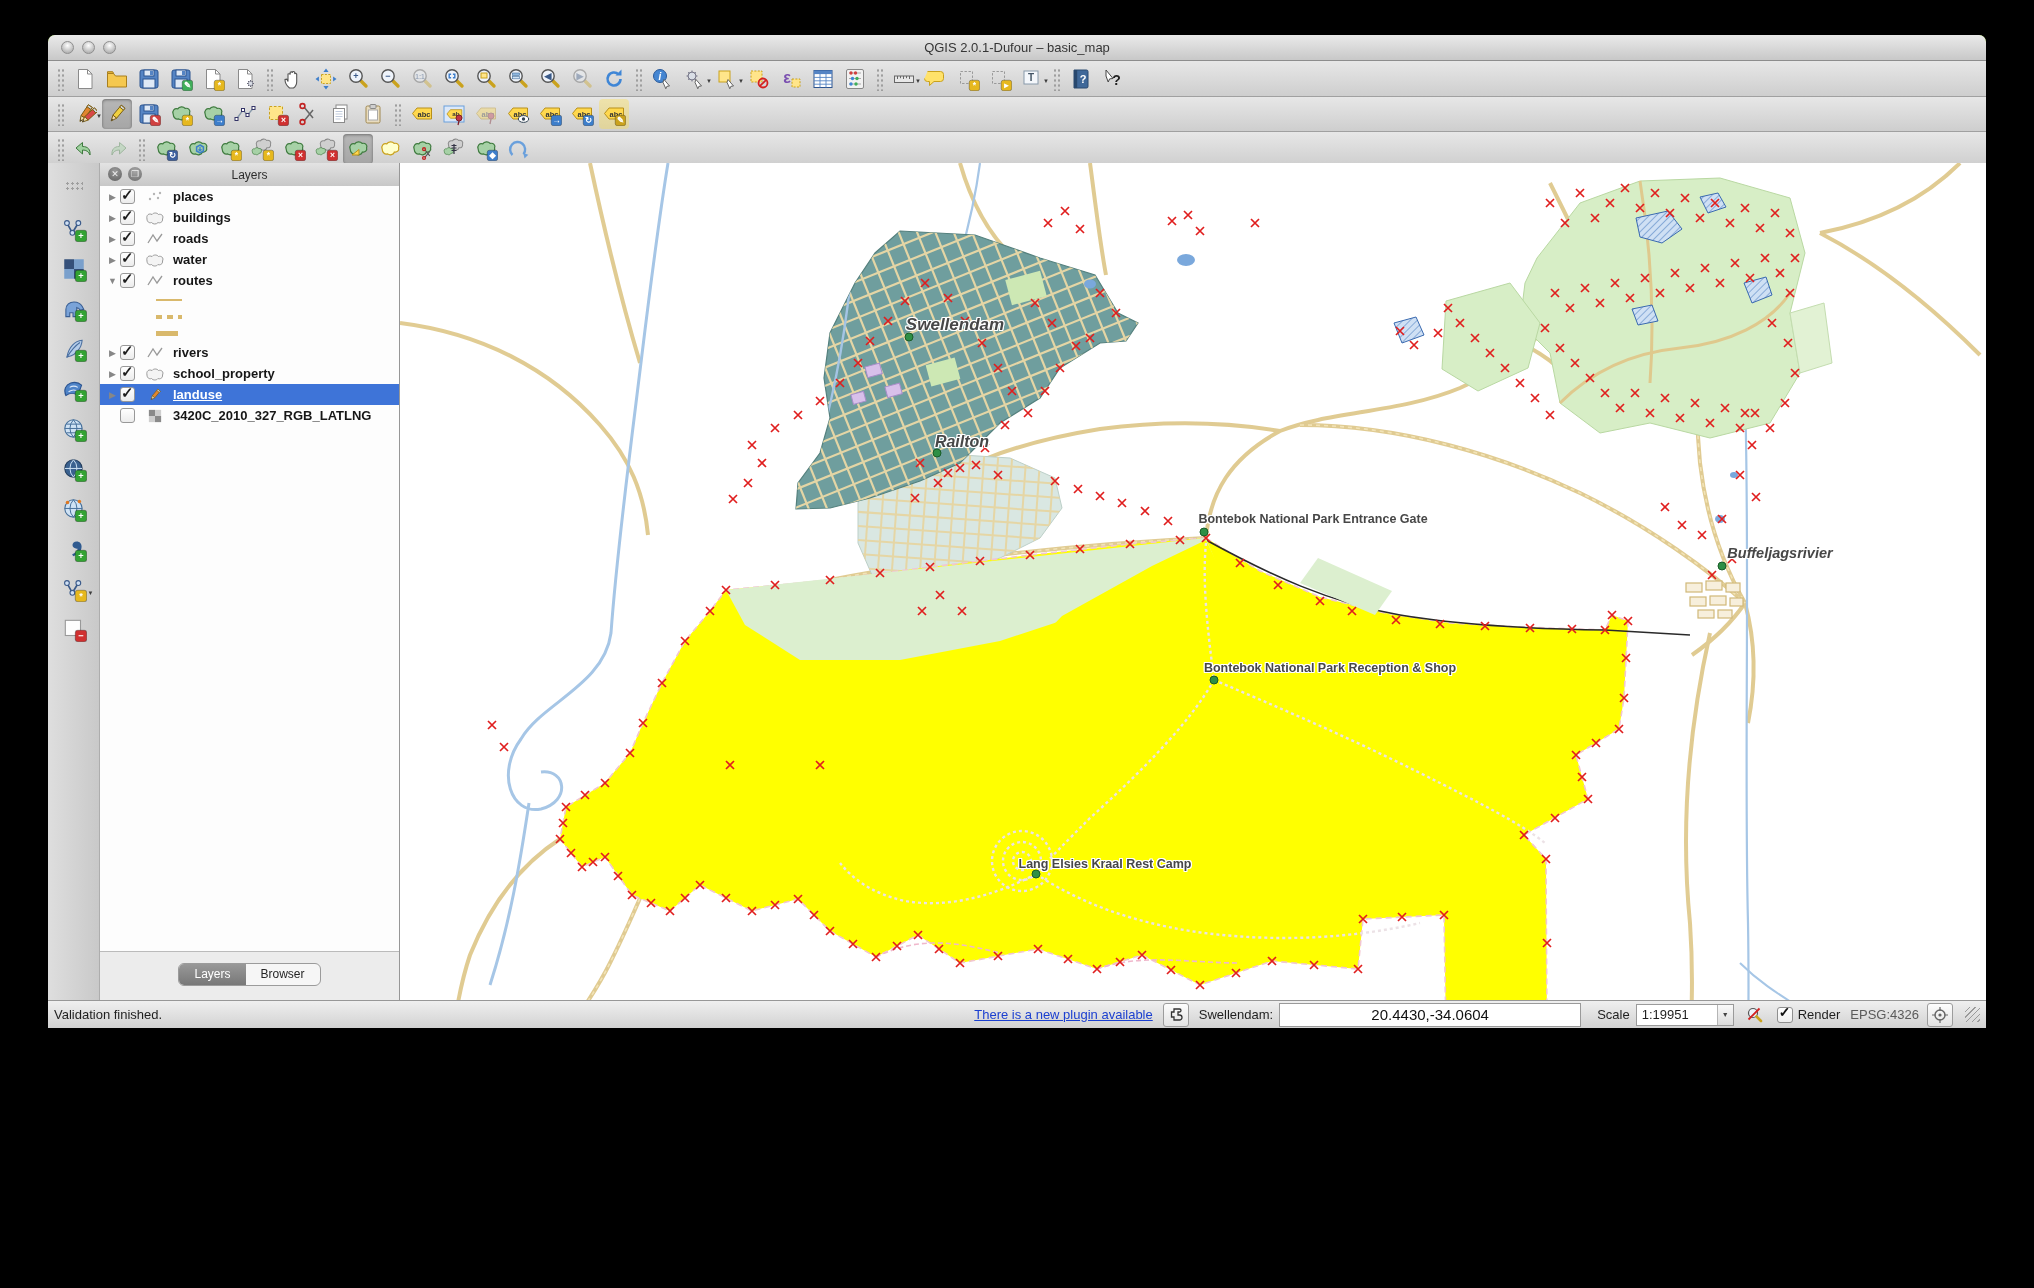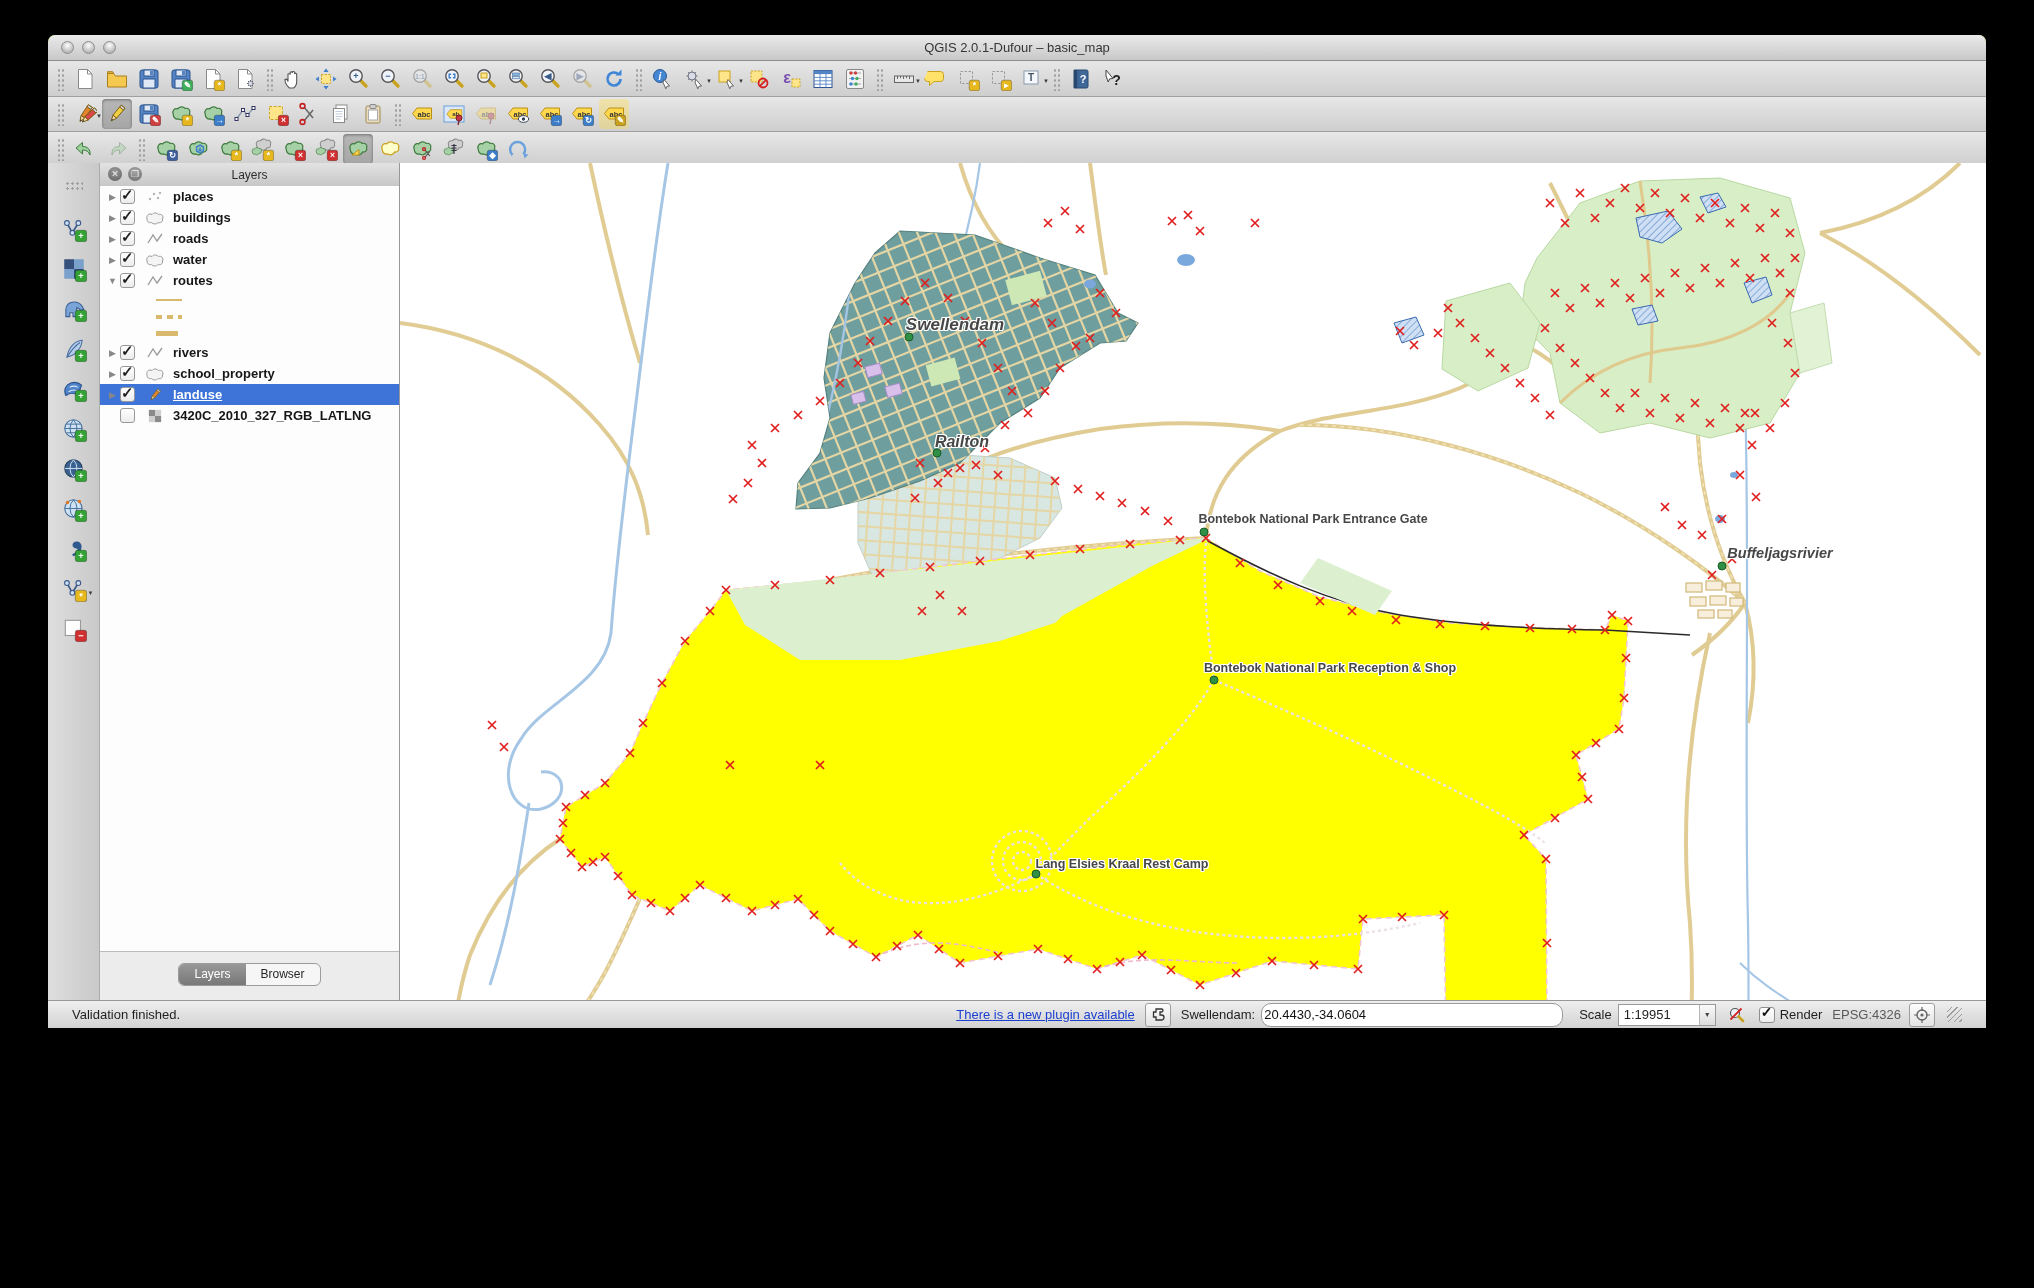--- a/index.html
+++ b/index.html
@@ -67,29 +67,29 @@
   .maplabel{position:absolute;transform:translate(-50%,-50%);white-space:nowrap;color:#474747;font-weight:bold;
     text-shadow:-1px 0 0 #fff,1px 0 0 #fff,0 -1px 0 #fff,0 1px 0 #fff,-1px -1px 0 #fff,1px 1px 0 #fff,-1px 1px 0 #fff,1px -1px 0 #fff;}
   .lab-poi{font-size:12.5px;}
   .lab-town{font-size:17px;font-style:italic;}
   .lab-town2{font-size:16px;font-style:italic;}
   .lab-river{font-size:14.5px;font-style:italic;}
   .poi{position:absolute;width:9px;height:9px;border-radius:50%;background:#2e8f45;border:1px solid #195c28;
     transform:translate(-50%,-50%);box-sizing:border-box;}
   
   .statusbar{position:absolute;left:0;right:0;bottom:0;height:28px;background:linear-gradient(#efefef,#d2d2d2);
-    border-top:1px solid #979797;display:flex;align-items:center;font-size:13px;color:#1f1f1f;padding:0 24px;box-sizing:border-box;}
+    border-top:1px solid #979797;display:flex;align-items:center;font-size:13px;color:#1f1f1f;padding:0 6px;box-sizing:border-box;}
   .sb-msg{flex:0 0 auto;}
   .sb-spacer{flex:1;}
   .sb-link{color:#1b3fd0;text-decoration:underline;margin-right:10px;}
   .sb-iconbox{width:24px;height:22px;border:1px solid #9c9c9c;border-radius:3px;background:linear-gradient(#fdfdfd,#e2e2e2);
     display:flex;align-items:center;justify-content:center;margin-right:10px;}
   .sb-label{margin-right:6px;}
-  .sb-input{width:296px;height:20px;border:1px solid #9a9a9a;border-radius:10px;background:#fff;
-    font-size:13px;font-family:"Liberation Sans",sans-serif;color:#111;margin-right:16px;}
+  .sb-input{width:296px;height:20px;border:1px solid #9a9a9a;border-radius:0;background:#fff;text-align:center;
+    font-size:15px;font-family:"Liberation Sans",sans-serif;color:#111;margin-right:16px;}
   .sb-combo{width:96px;height:20px;border:1px solid #9a9a9a;border-radius:0;background:#fff;display:flex;margin-right:9px;overflow:hidden;}
   .sb-combo .val{flex:1;font-size:13px;line-height:20px;padding-left:5px;}
   .sb-combo .arr{width:15px;background:linear-gradient(#fafafa,#dcdcdc);border-left:1px solid #b5b5b5;
     font-size:7px;color:#444;display:flex;align-items:center;justify-content:center;}
   .sb-cb{width:14px;height:14px;border:1px solid #8f8f8f;border-radius:3px;background:linear-gradient(#fff,#eee);
     position:relative;margin-right:5px;flex:0 0 auto;}
   .sb-cb::after{content:"✓";position:absolute;left:1px;top:-4px;font-size:14px;font-weight:bold;color:#111;}
   .sb-epsg{color:#5a5a5a;margin:0 8px 0 10px;}
   .grip{width:15px;height:15px;margin-left:2px;
     background:repeating-linear-gradient(135deg,rgba(0,0,0,0) 0 3px,#9a9a9a 3px 4px);}
@@ -1309,21 +1309,21 @@
     <div id="labelLayer">
         <div class="poi" style="left: 509px; top: 174px;"></div>
         <div class="maplabel lab-town" style="left: 555px; top: 162px;">Swellendam</div>
         <div class="poi" style="left: 537px; top: 290px;"></div>
         <div class="maplabel lab-town2" style="left: 562px; top: 279px;">Railton</div>
         <div class="poi" style="left: 804px; top: 369px;"></div>
         <div class="maplabel lab-poi" style="left: 913px; top: 356px;">Bontebok National Park Entrance Gate</div>
         <div class="poi" style="left: 814px; top: 517px;"></div>
         <div class="maplabel lab-poi" style="left: 930px; top: 505px;">Bontebok National Park Reception &amp; Shop</div>
         <div class="poi" style="left: 636px; top: 711px;"></div>
-        <div class="maplabel lab-poi" style="left: 722px; top: 701px;">Lang Elsies Kraal Rest Camp</div>
+        <div class="maplabel lab-poi" style="left: 705px; top: 701px;">Lang Elsies Kraal Rest Camp</div>
         <div class="poi" style="left: 1322px; top: 403px;"></div>
         <div class="maplabel lab-river" style="left: 1380px; top: 390px;">Buffeljagsrivier</div>
       </div>
   </div>
 
   <div class="statusbar">
     <span class="sb-msg">Validation finished.</span>
     <span class="sb-spacer"></span>
     <a class="sb-link" href="#">There is a new plugin available</a>
     <span class="sb-iconbox">

